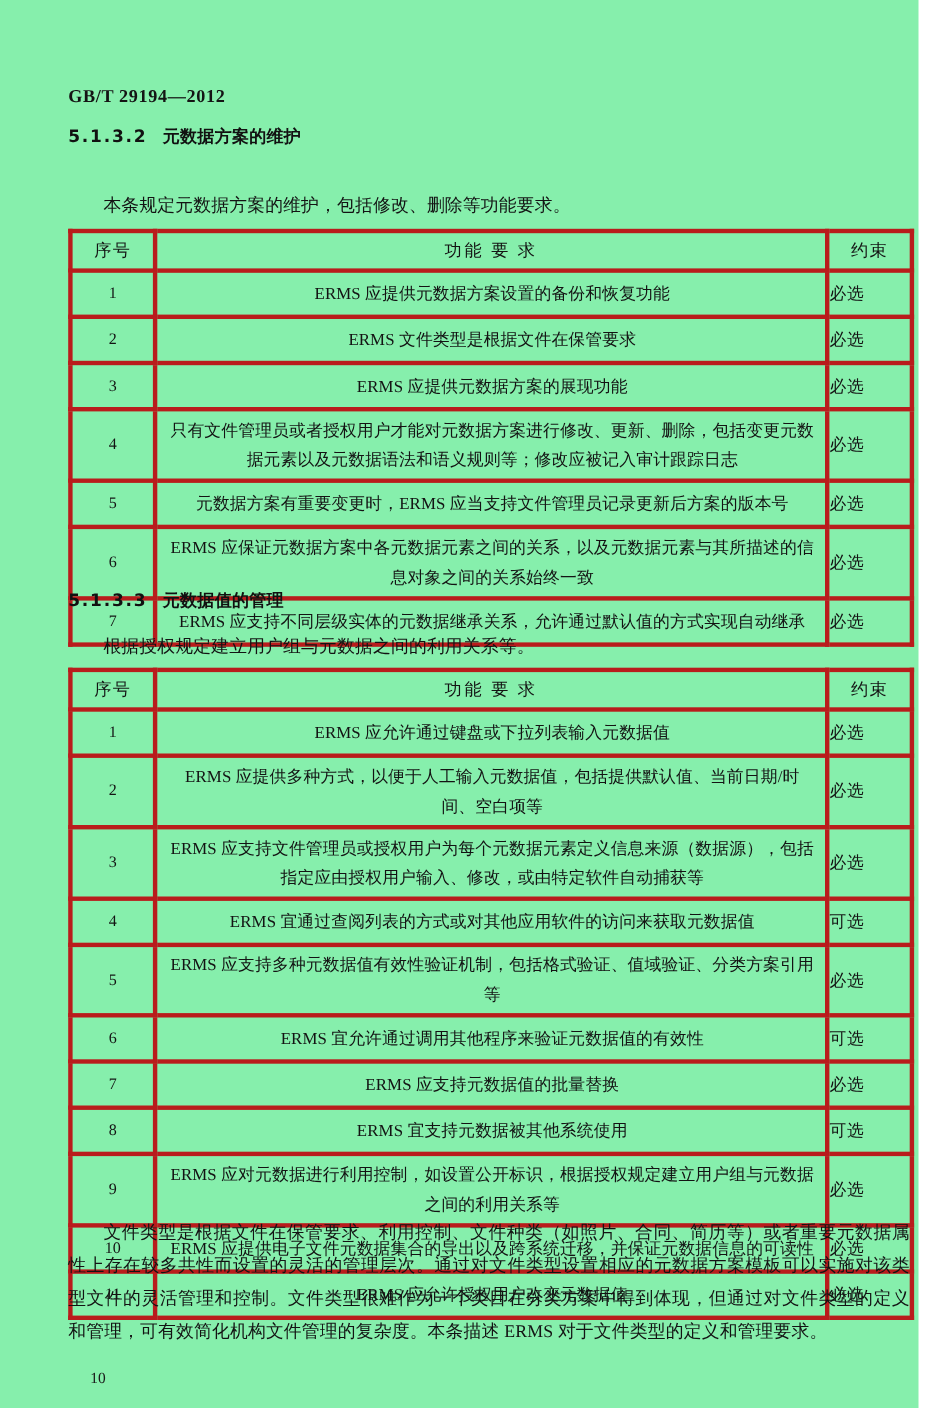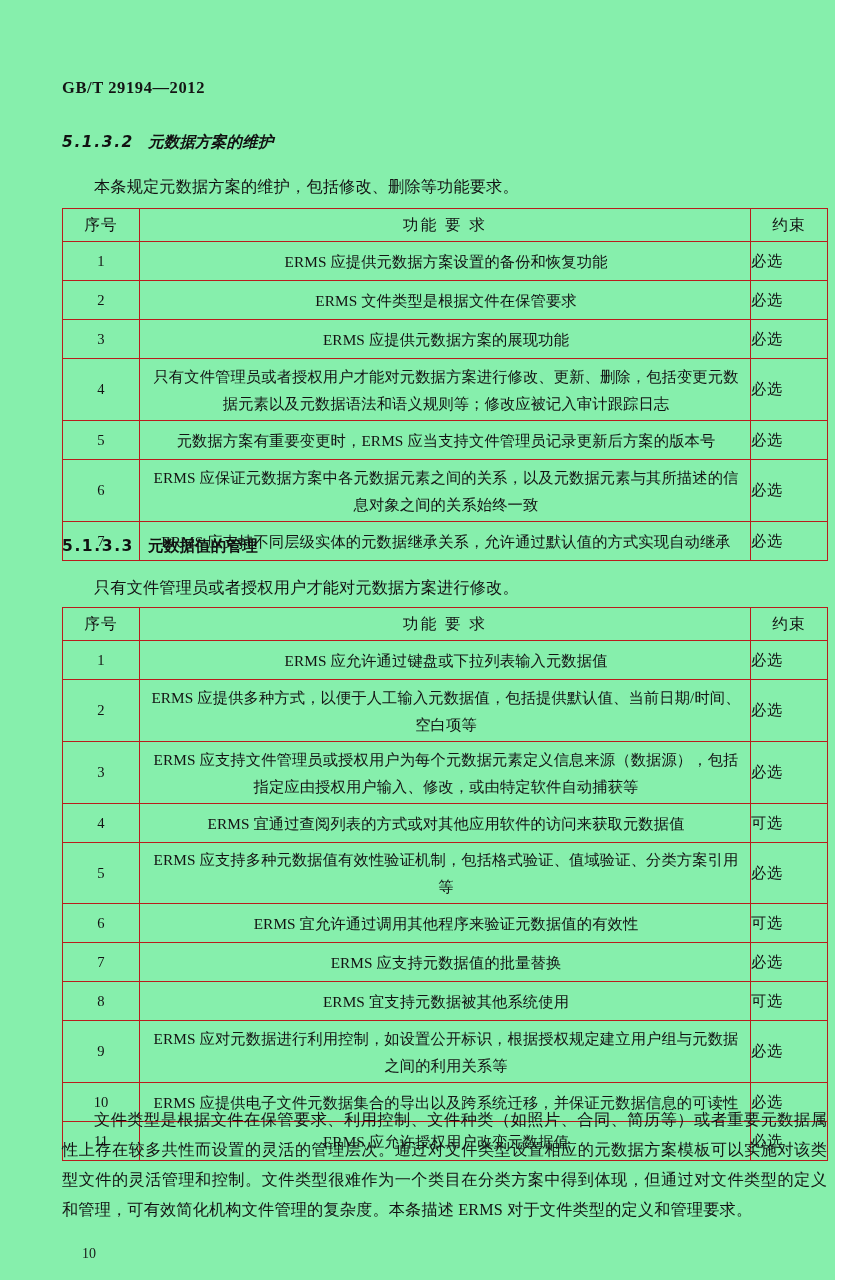--- a/index.html
+++ b/index.html
@@ -70,21 +70,21 @@
     position: absolute;
     border-collapse: collapse;
     table-layout: fixed;
     font-family: "Liberation Serif", "DejaVu Serif", serif;
     font-size: 15.3px;
     color: #131313;
     background: transparent;
   }
   table.req th,
   table.req td {
-    border: 1px solid #b91c1c;
+    border: 4px solid #b91c1c;
     padding: 0;
     vertical-align: middle;
     background: transparent;
   }
   table.req thead th {
     height: 32px;
     font-weight: normal;
     text-align: center;
     letter-spacing: 2.4px;
     font-size: 15.6px;
@@ -126,21 +126,21 @@
     color: #1a1a1a;
   }
 </style>
 </head>
 <body>
 
 <div class="page">
 
   <div class="std-no">GB/T 29194—2012</div>
 
-  <div class="clause-head" style="left:62px; top:132px;font-style:italic;">
+  <div class="clause-head" style="left:62px; top:114px;">
     <span class="num">5.1.3.2</span><span>元数据方案的维护</span>
   </div>
 
   <div class="para indent" style="left:62px; top:172px; width:765px;">本条规定元数据方案的维护，包括修改、删除等功能要求。</div>
 
   <table class="req" id="tbl-1" style="left:62px; top:208px; width:765px;">
     <colgroup>
       <col style="width:77px">
       <col style="width:611px">
       <col style="width:77px">
@@ -188,21 +188,21 @@
           <td class="c-req">ERMS 应支持不同层级实体的元数据继承关系，允许通过默认值的方式实现自动继承</td>
           <td class="c-con">必选</td>
         </tr>
       </tbody>
   </table>
 
   <div class="clause-head" style="left:62px; top:536px;">
     <span class="num">5.1.3.3</span><span>元数据值的管理</span>
   </div>
 
-  <div class="para indent" style="left:62px; top:573px; width:765px;">只有文件管理员或者授权用户才能对元数据方案进行修改。</div>
+  <div class="para indent" style="left:62px; top:573px; width:765px;">根据授权规定建立用户组与元数据之间的利用关系等。</div>
 
   <table class="req" id="tbl-2" style="left:62px; top:607px; width:765px;">
     <colgroup>
       <col style="width:77px">
       <col style="width:611px">
       <col style="width:77px">
     </colgroup>
     <thead>
       <tr>
         <th class="c-no">序号</th>

